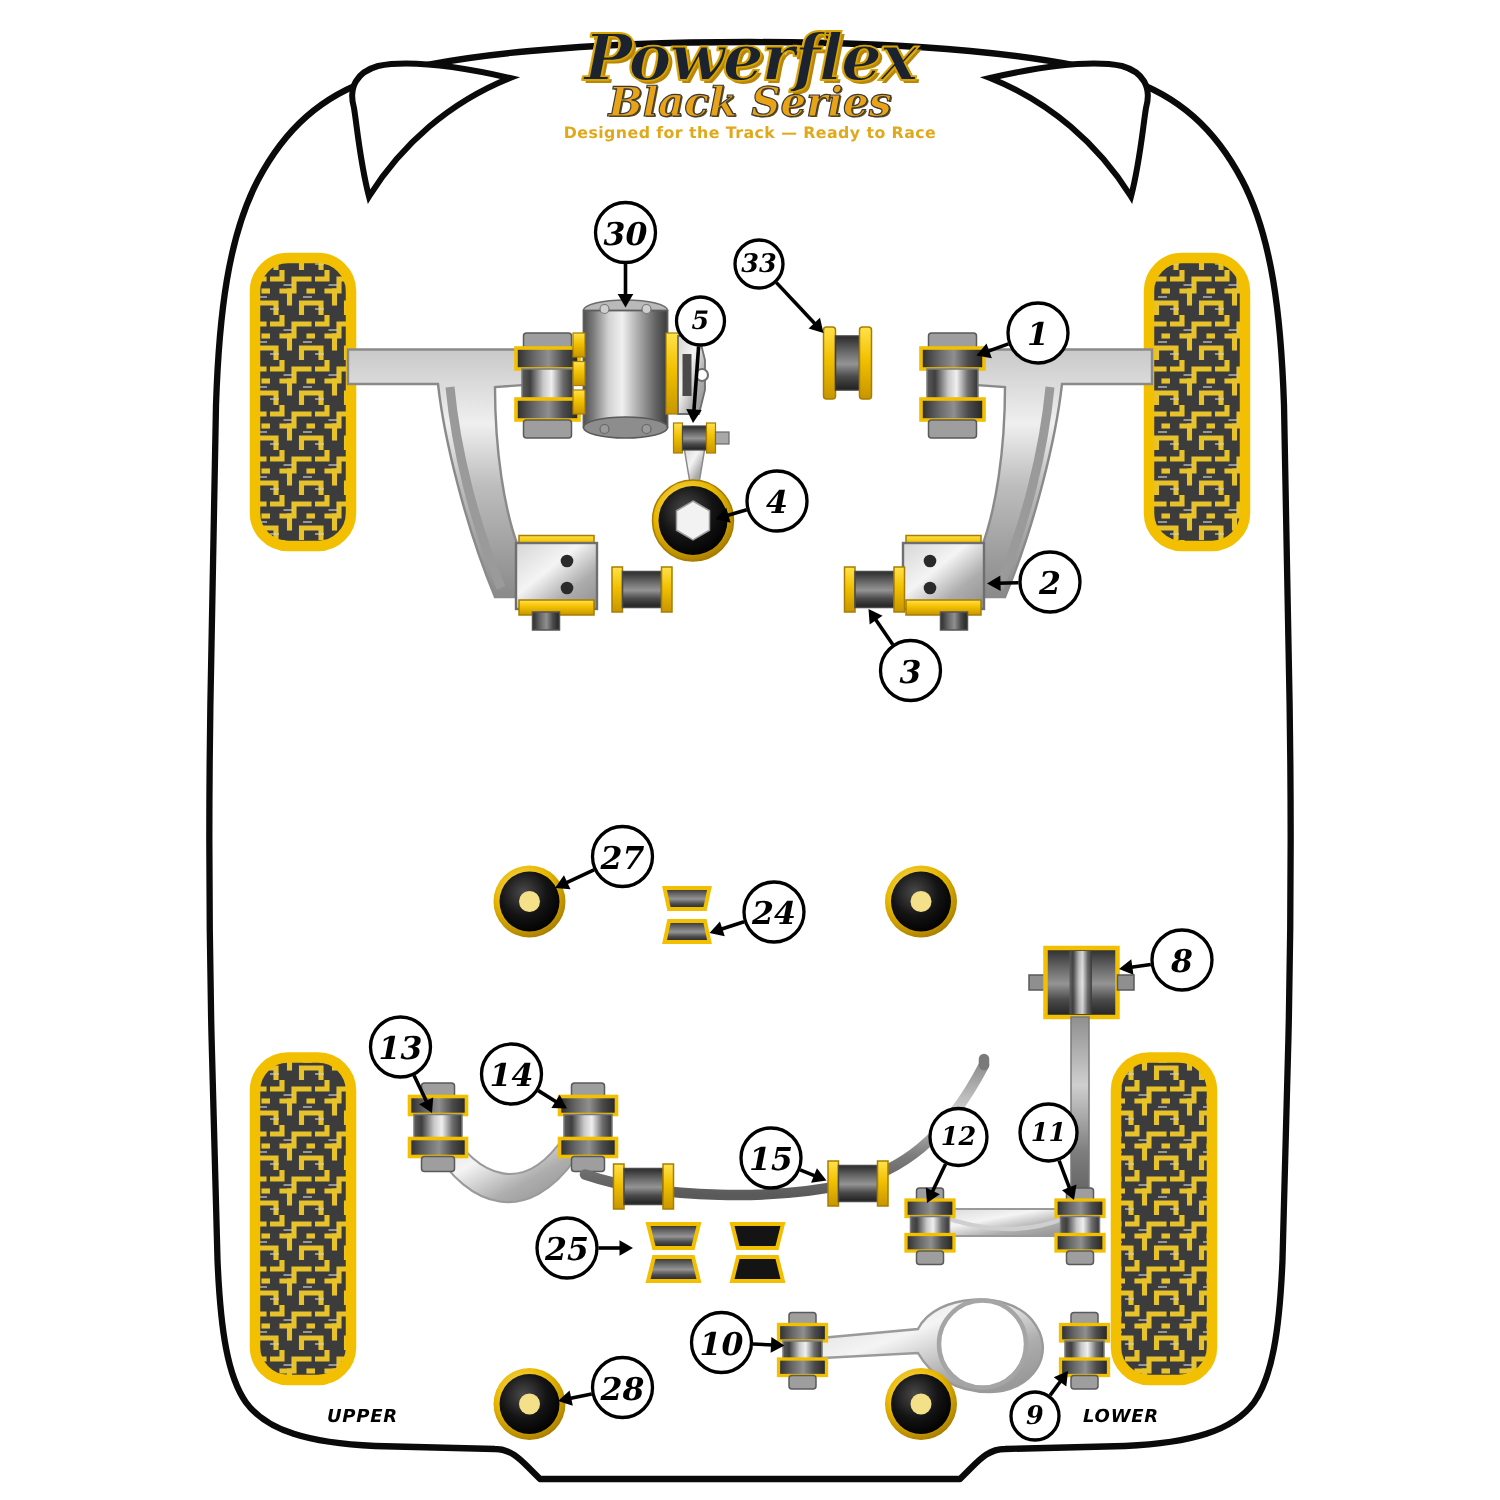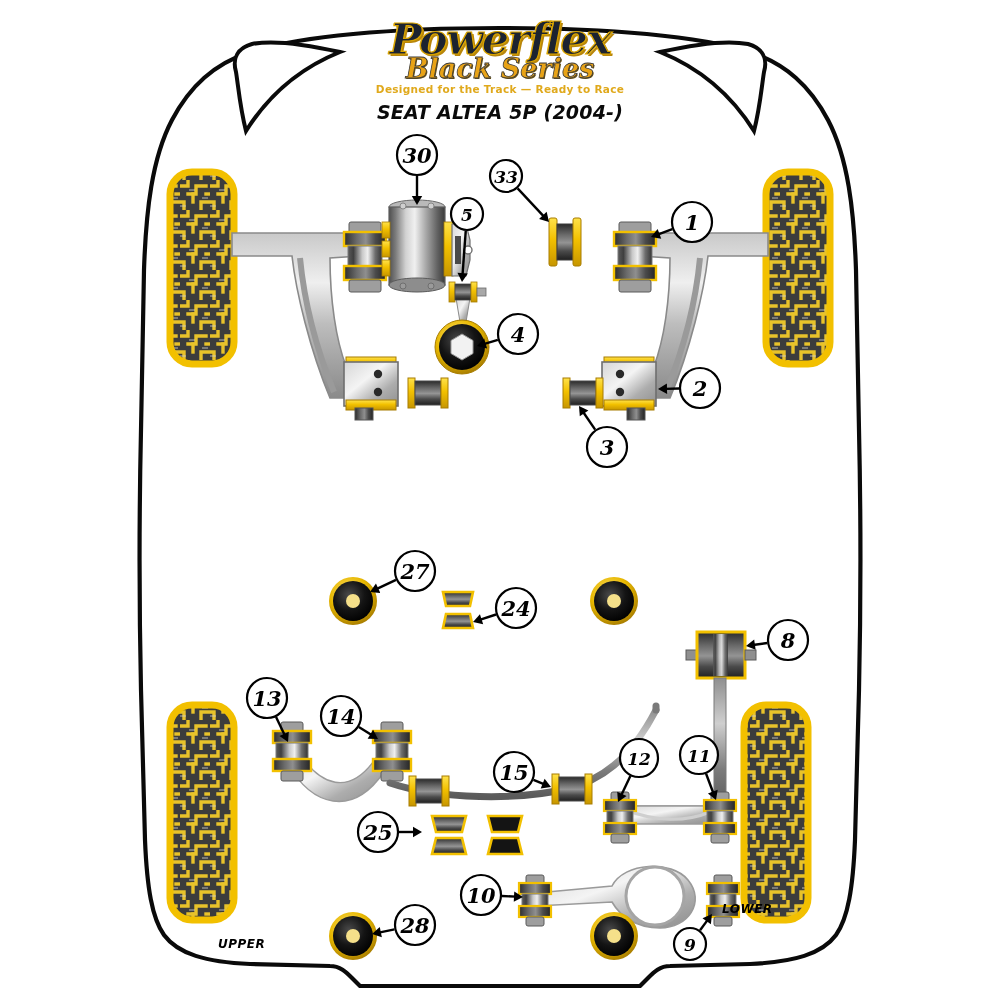--- a/index.html
+++ b/index.html
@@ -38,21 +38,21 @@
     font-family:"DejaVu Sans",sans-serif;
     font-weight:bold;font-style:italic;font-size:19px;
     color:#0a0a0a;letter-spacing:0.2px;pointer-events:none;
   }
   .corner-lbl{
     position:absolute;font-family:"DejaVu Sans",sans-serif;
     font-weight:bold;font-style:italic;font-size:12px;color:#000;
     letter-spacing:0.5px;pointer-events:none;
   }
   #lbl-upper{left:218px;top:937px;}
-  #lbl-lower{left:722px;top:902px;font-style:italic;}
+  #lbl-lower{left:722px;top:937px;font-style:italic;}
   .cal-num{
     font-family:"DejaVu Serif",serif;font-weight:bold;font-style:italic;
     fill:#000;text-anchor:middle;dominant-baseline:central;
   }
 </style>
 </head>
 <body>
 
 <div id="stage">
 
@@ -538,18 +538,17 @@
       </g>
 
   </svg>
 
   <div class="brand-wrap">
     <div class="brand-pf">Powerflex</div>
     <div class="brand-bs">Black Series</div>
     <div class="brand-tag">Designed for the Track — Ready to Race</div>
   </div>
 
-  <div class="model-title">SEAT ALTEA 5P (2004-)</div>
 
   <div class="corner-lbl" id="lbl-upper">UPPER</div>
   <div class="corner-lbl" id="lbl-lower">LOWER</div>
 
 </div>
 
 </body></html>

